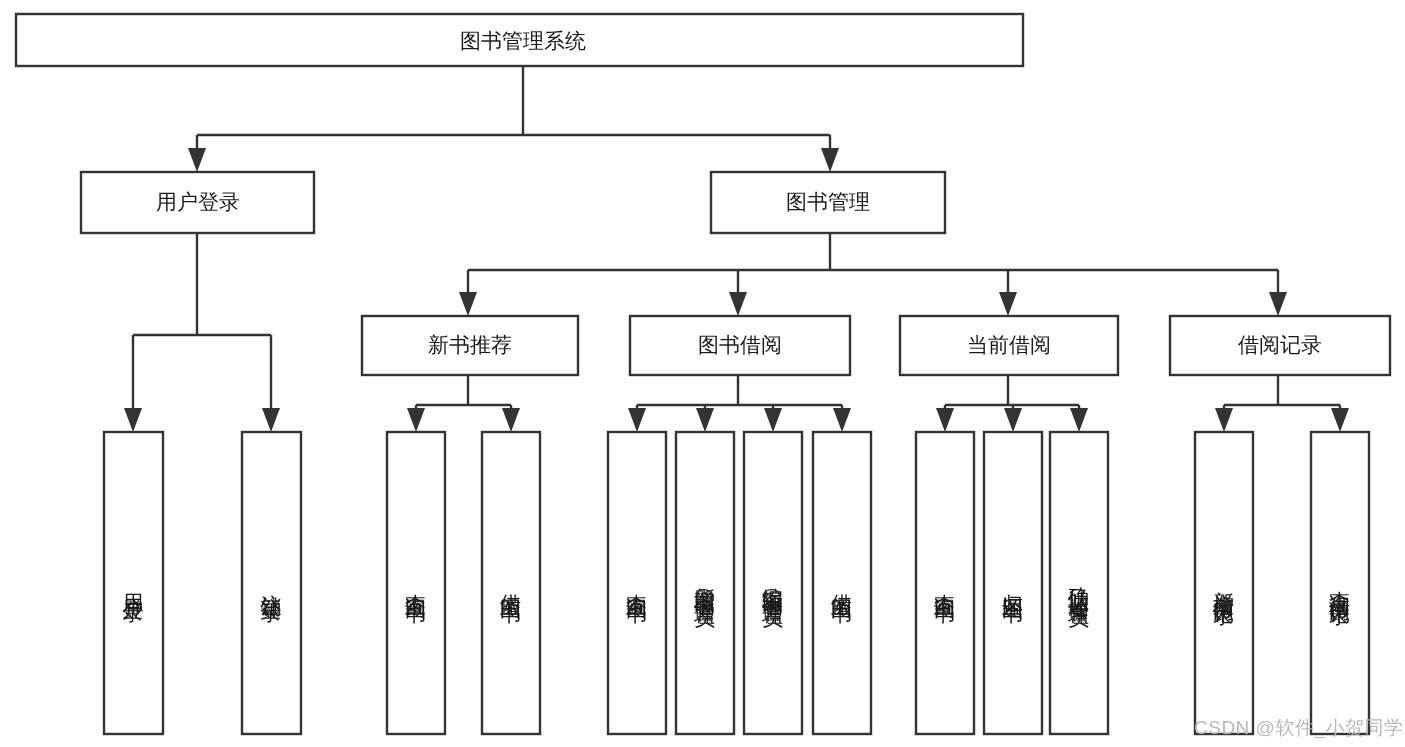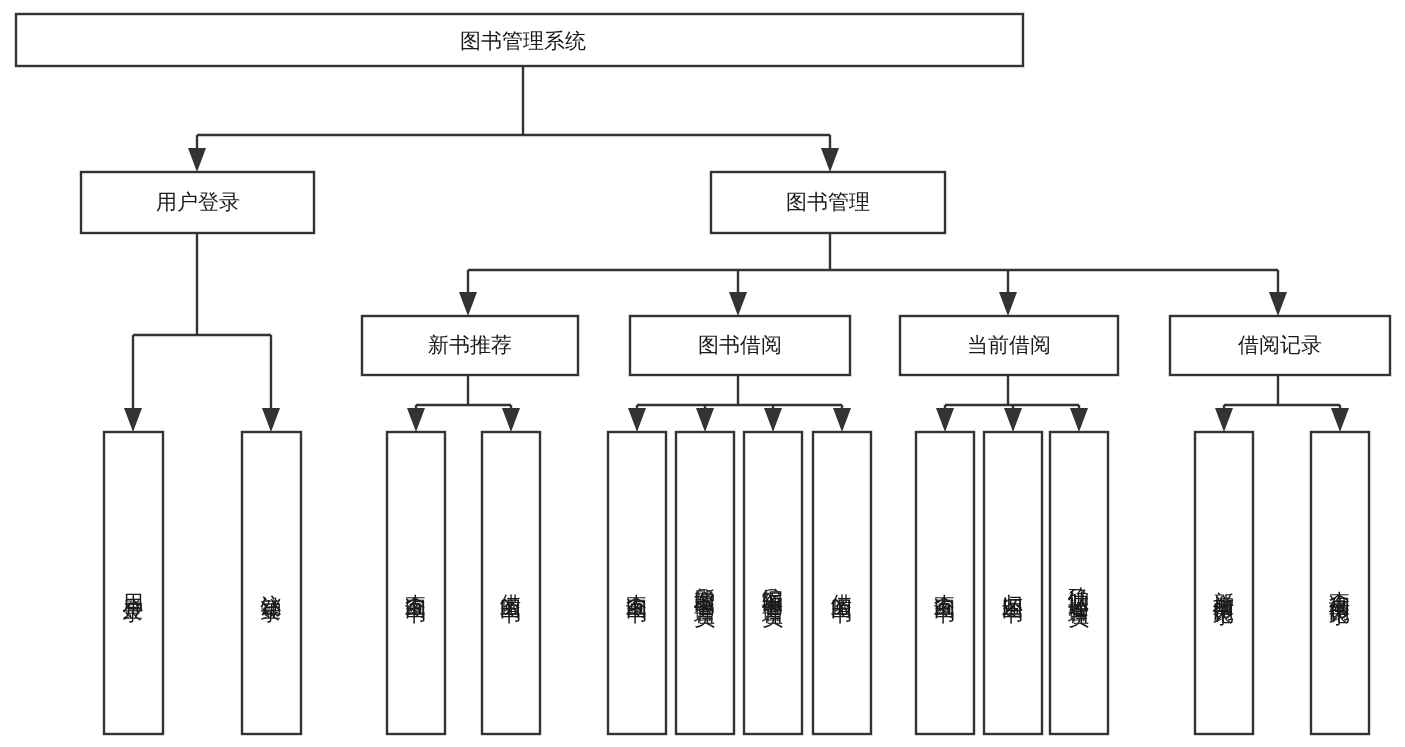--- a/index.html
+++ b/index.html
@@ -196,14 +196,15 @@
   <div class="node-label-v" style="left:744px; top:432px; width:58px; height:302px;">编辑图书（管理员）</div>
   <div class="node-label-v" style="left:813px; top:432px; width:58px; height:302px;">借阅图书</div>
 
   <div class="node-label-v" style="left:916px; top:432px; width:58px; height:302px;">查询图书</div>
   <div class="node-label-v" style="left:984px; top:432px; width:58px; height:302px;">归还图书</div>
   <div class="node-label-v" style="left:1050px; top:432px; width:58px; height:302px;">确认归还（管理员）</div>
 
   <div class="node-label-v" style="left:1195px; top:432px; width:58px; height:302px;">新增借阅记录</div>
   <div class="node-label-v" style="left:1311px; top:432px; width:58px; height:302px;">查询借阅记录</div>
 
+  <div class="watermark" style="left:1194px; top:715px;">CSDN @软件_小贺同学</div>
 
 </div>
 
 </body></html>

